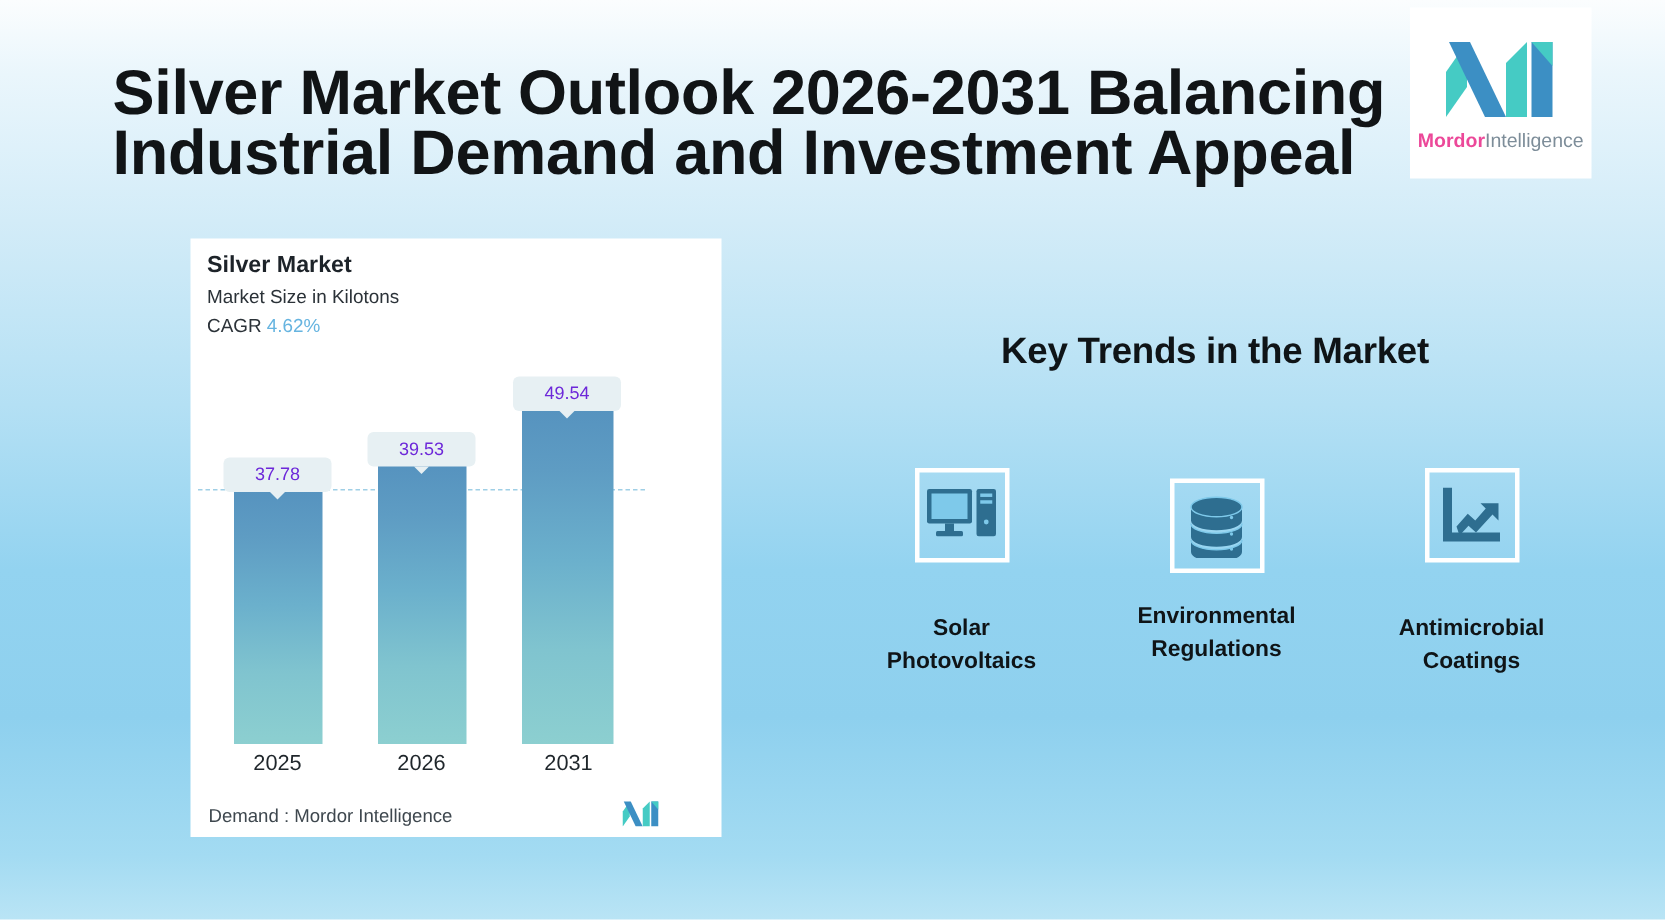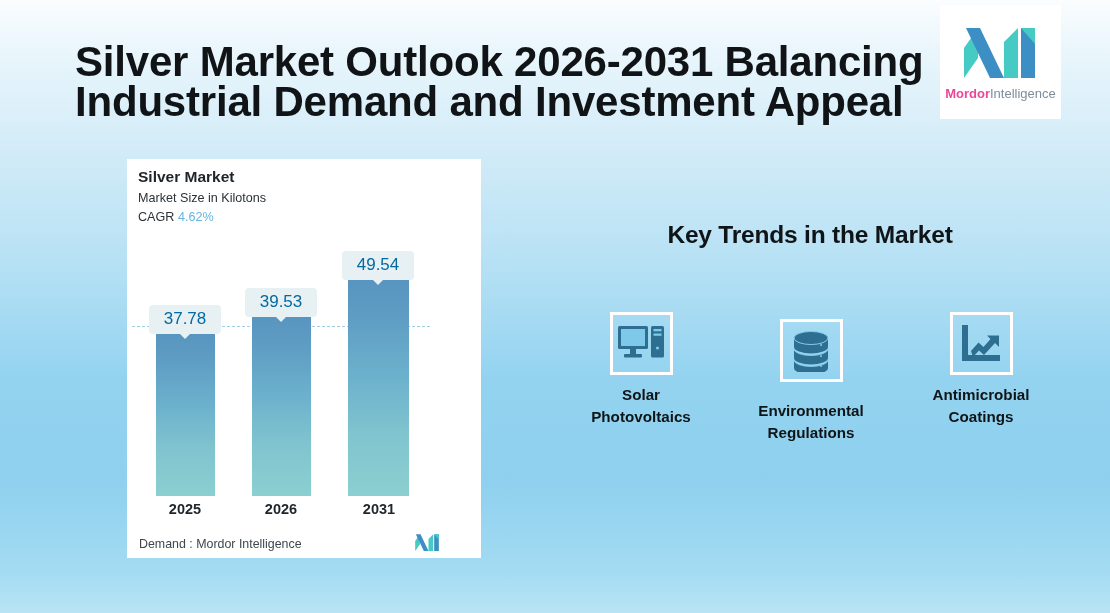--- a/index.html
+++ b/index.html
@@ -118,22 +118,22 @@
     background: linear-gradient(180deg, #5693bf 0%, #5e9cc3 18%, #6bb0cc 45%, #80c4cf 72%, #8ccfd0 100%);
   }
   .bar.b1 { left: 29px;  height: 169px; }
   .bar.b2 { left: 125px; height: 186px; }
   .bar.b3 { left: 221px; width: 61px; height: 223px; }
 
   .vlabel {
     position: absolute;
     background: #e7f0f3;
     border-radius: 4px;
-    font-size: 17px;
-    color: #0369a1;
+    font-size: 12px;
+    color: #6d28d9;
     text-align: center;
     padding: 4px 0 5px;
     width: 72px;
   }
   .vlabel:after {
     content: "";
     position: absolute;
     left: 50%;
     bottom: -5px;
     margin-left: -5px;
@@ -146,21 +146,20 @@
   .vlabel.v2 { left: 118px; top: 129px; }
   .vlabel.v3 { left: 215px; top: 92px; }
 
   .xtick {
     position: absolute;
     top: 342px;
     width: 80px;
     text-align: center;
     font-size: 14.5px;
     color: #1f262b;
-    font-weight: bold;
   }
   .xtick.t1 { left: 18px; }
   .xtick.t2 { left: 114px; }
   .xtick.t3 { left: 212px; }
 
   .card-source {
     position: absolute;
     left: 12px;
     bottom: 7px;
     font-size: 12.4px;
@@ -204,21 +203,21 @@
     width: 63px;
     height: 63px;
     border: 3px solid #ffffff;
     box-sizing: border-box;
     display: flex;
     align-items: center;
     justify-content: center;
   }
   .trend-icon-box svg { display: block; }
   .trend-label {
-    margin-top: 9px;
+    margin-top: 33px;
     font-size: 15.2px;
     font-weight: bold;
     color: #0f1417;
     line-height: 22px;
     text-align: center;
   }
   .trend-item.offset-up .trend-icon-box { margin-top: 7px; }
   .trend-item.offset-up .trend-label { margin-top: 18px; }
 </style>
 </head>

